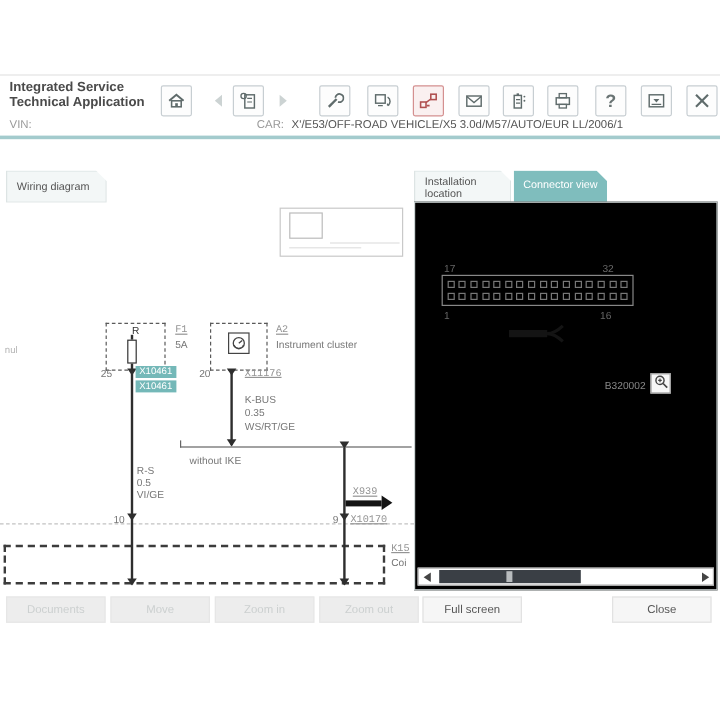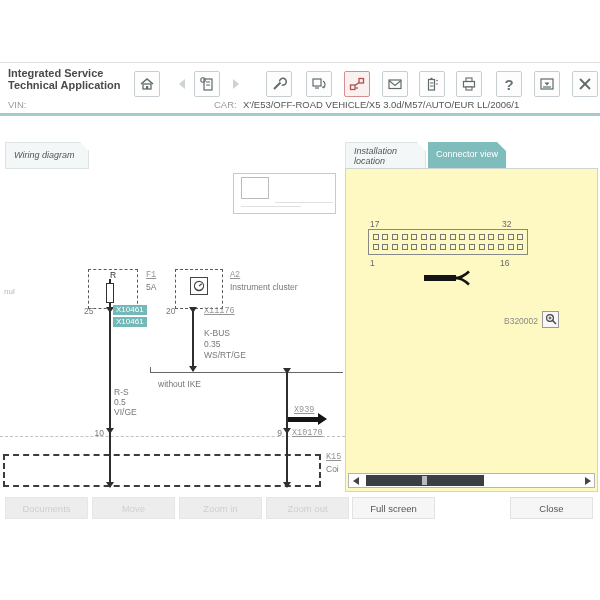--- a/index.html
+++ b/index.html
@@ -24,28 +24,28 @@
   
   .titlebar{position:absolute;left:0;top:118px;width:600px;height:20px;
             background:linear-gradient(#9ecccc,#7fb9b9);}
   .titlebar .ttl{position:absolute;left:8px;top:4px;font-size:10px;font-weight:bold;color:#fff;letter-spacing:.2px;}
   .tclose{position:absolute;right:8px;top:2px;width:15px;height:15px;border:1px solid #d7ecec;
           background:#a8d0d0;display:flex;align-items:center;justify-content:center;box-sizing:border-box;}
 
   
   .tab{position:absolute;top:142px;height:27px;box-sizing:border-box;font-size:9px;
        clip-path:polygon(0 0,calc(100% - 9px) 0,100% 9px,100% 100%,0 100%);}
-  .tab.light{background:#f3f7f7;border:1px solid #dde4e4;color:#555;font-style:italic;}
+  .tab.light{background:#f3f7f7;border:1px solid #dde4e4;color:#555;}
   .tab.teal{background:#7fbdbd;color:#fff;}
   .tab .tl{padding:7px 0 0 8px;}
   .tab .tl2{padding:3px 0 0 8px;line-height:10px;}
 
   
   .wiring{position:absolute;left:0;top:169px;width:345px;height:324px;background:#fff;overflow:hidden;}
-  .connpanel{position:absolute;left:345px;top:168px;width:253px;height:324px;background:#fef9c3;
+  .connpanel{position:absolute;left:345px;top:168px;width:253px;height:324px;background:#000000;
              border:1px solid #ccd4d4;box-sizing:border-box;}
 
   
   .dashbox{position:absolute;border:1.5px dashed #5a5a5a;box-sizing:border-box;}
   .heavydash{position:absolute;border:2px dashed #3c3c3c;box-sizing:border-box;}
   .faintbox{position:absolute;border:1px solid #c9c9c9;box-sizing:border-box;}
   .faintline{position:absolute;height:1px;background:#e0e0e0;}
   .wire{position:absolute;width:2px;background:#2e2e2e;z-index:3;}
   .hline{position:absolute;height:1px;background:#666;z-index:2;}
   .lbl{position:absolute;font-size:8.5px;color:#777;white-space:nowrap;z-index:4;}

